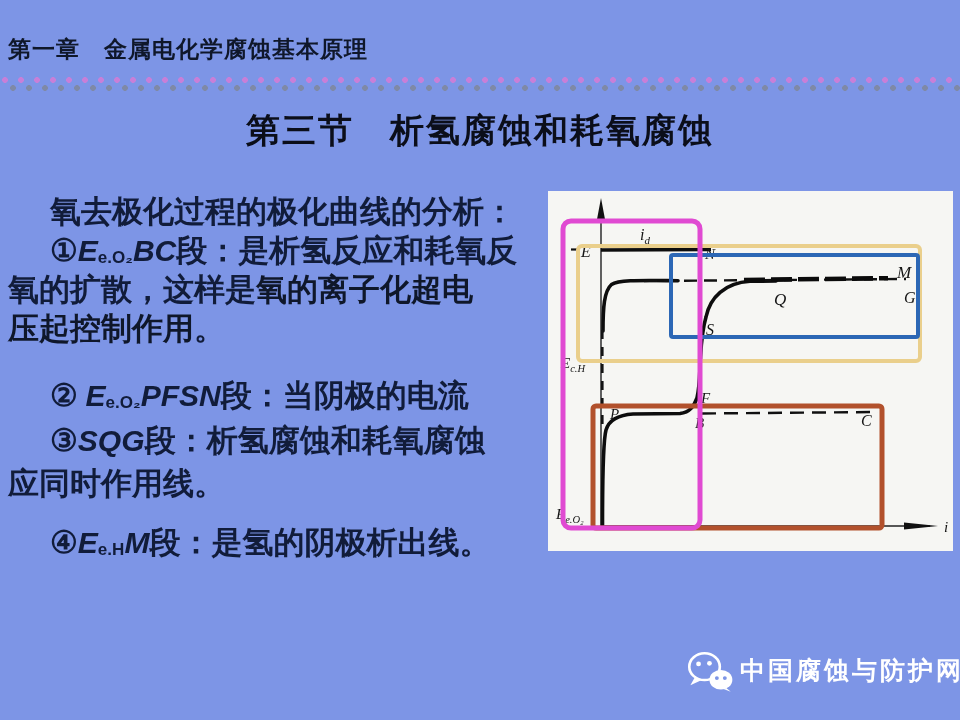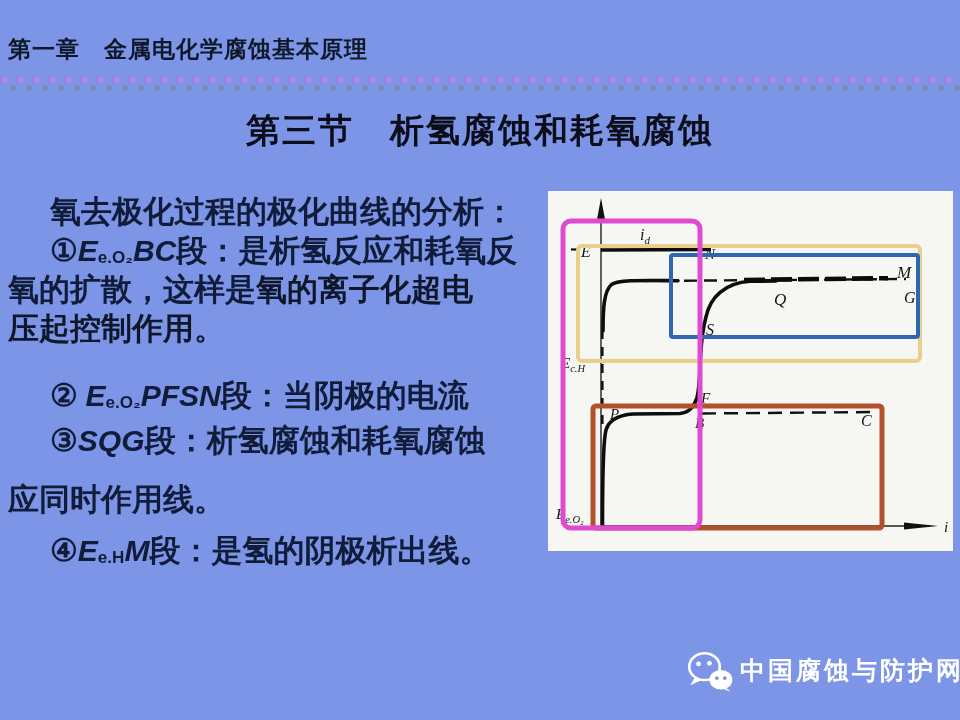--- a/index.html
+++ b/index.html
@@ -54,22 +54,22 @@
 
 <div class="abs title">第三节　析氢腐蚀和耗氧腐蚀</div>
 
 <div class="abs body-text">
     <div class="bline ind"><span>氧去极化过程的极化曲线的分析：</span></div>
     <div class="bline ind"><span>①</span><span class="v">E</span><span class="vs">e.O₂</span><span class="v">BC</span><span>段：是析氢反应和耗氧反</span></div>
     <div class="bline"><span>氧的扩散，这样是</span><span class="red">氧的离子化超电</span></div>
     <div class="bline"><span class="red">压起控制作用</span><span>。</span></div>
     <div class="bline ind" style="margin-top: 28px;"><span>② </span><span class="v">E</span><span class="vs">e.O₂</span><span class="v">PFSN</span><span>段：当阴极的电流</span></div>
     <div class="bline ind" style="margin-top: 6px;"><span>③</span><span class="v">SQG</span><span>段：析氢腐蚀和耗氧腐蚀</span></div>
-    <div class="bline" style="margin-top: 20px;"><span>应同时作用线。</span></div>
-    <div class="bline ind" style="margin-top: 12px;"><span>④</span><span class="v">E</span><span class="vs">e.H</span><span class="v">M</span><span>段：是氢的阴极析出线。</span></div>
+    <div class="bline" style="margin-top: 4px;"><span>应同时作用线。</span></div>
+    <div class="bline ind" style="margin-top: 20px;"><span>④</span><span class="v">E</span><span class="vs">e.H</span><span class="v">M</span><span>段：是氢的阴极析出线。</span></div>
   </div>
 
 <div class="abs panel">
   <svg width="405" height="360" viewBox="0 0 405 360">
 
     <line x1="53" y1="12" x2="53" y2="335" stroke="#3a3a3a" stroke-width="1.6"></line>
     <polygon points="53,7 48.5,31 57.5,31" fill="#111"></polygon>
     <line x1="53" y1="335" x2="382" y2="335" stroke="#222" stroke-width="1.6"></line>
     <polygon points="356,331.5 390,335 356,338.5" fill="#111"></polygon>
     <text class="lbl" x="396" y="341" font-size="15">i</text>

